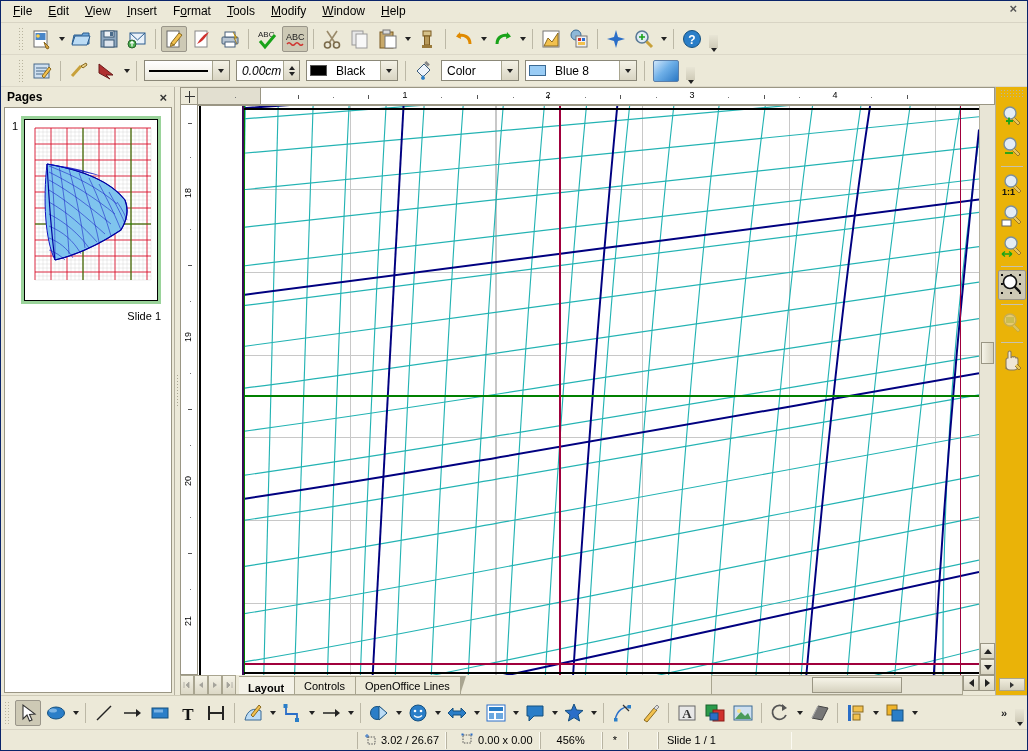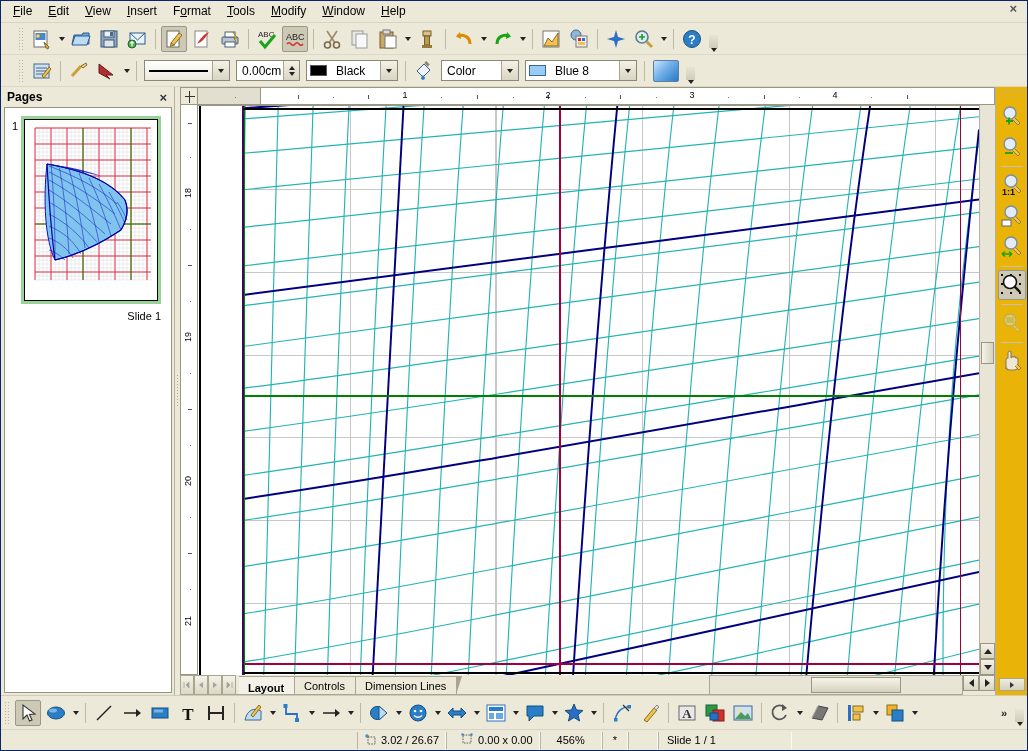--- a/index.html
+++ b/index.html
@@ -145,21 +145,21 @@
     flex: 0 0 auto;
   }
   .linestyle-box { width: 86px; }
   .linestyle-preview {
     flex: 1 1 auto; height: 19px;
     display: flex; align-items: center;
     padding: 0 4px;
     background: linear-gradient(to bottom,#fff,#eceade);
   }
   .linestyle-preview i { display: block; width: 100%; height: 2px; background: #000; }
-  .width-box { width: 64px; }
+  .width-box { width: 64px; font-style: italic; }
   .spin {
     width: 16px; height: 19px;
     background: linear-gradient(to bottom,#f4f2e6,#d9d5c3);
     border-left: 1px solid #a9a690;
     display: flex; flex-direction: column;
     align-items: center; justify-content: center;
     flex: 0 0 auto;
   }
   .spin .up { width:0;height:0;border-left:3px solid transparent;border-right:3px solid transparent;border-bottom:4px solid #222;margin-bottom:2px; }
   .spin .dn { width:0;height:0;border-left:3px solid transparent;border-right:3px solid transparent;border-top:4px solid #222; }
@@ -958,21 +958,21 @@
           </div>
 
         <div class="tabs-strip">
           <div class="ltab active">
             <span>Layout</span>
           </div>
           <div class="ltab">
             <span>Controls</span>
           </div>
           <div class="ltab">
-            <span>Dimension Lines</span>
+            <span>OpenOffice Lines</span>
           </div>
         </div>
 
         <div class="hscroll-zone">
           <div class="hsb">
             <div class="thumb-h"></div>
           </div>
           <div class="sbtn">
               <i class="ar-l"></i>
             </div>

